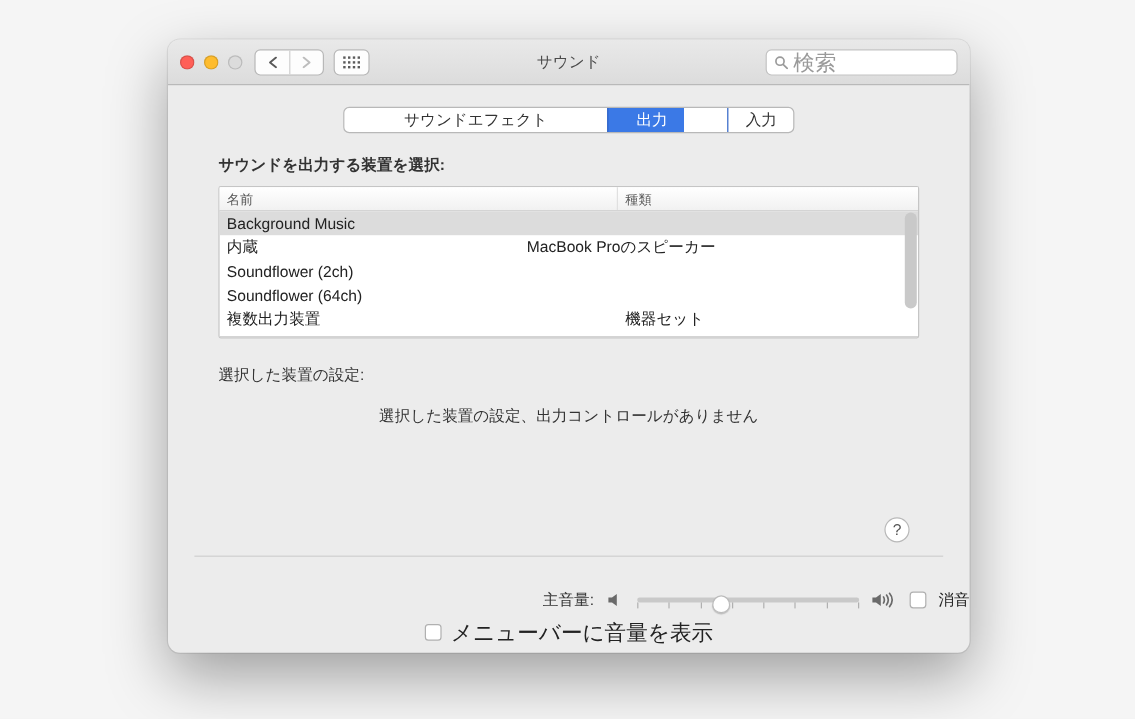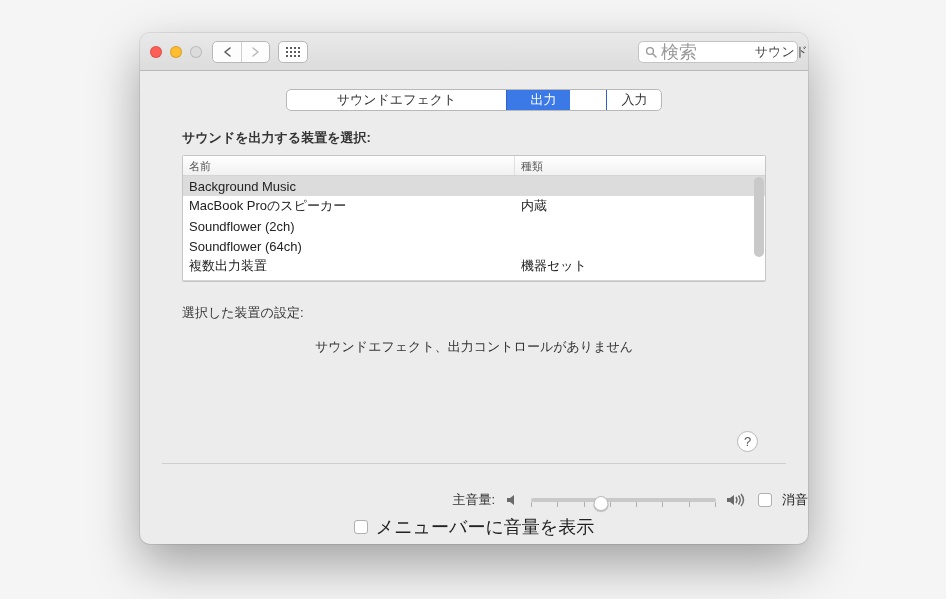--- a/index.html
+++ b/index.html
@@ -65,21 +65,21 @@
     width: 14px; height: 10px;
     display: grid;
     grid-template-columns: repeat(4, 2px);
     grid-template-rows: repeat(3, 2px);
     gap: 2px;
   }
   .grid-icon span { background: #5a5a5a; }
   .title {
     position: absolute;
     left: 0; right: 0;
-    text-align: right;
+    text-align: center;
     font-size: 13px;
     color: #4a4a4a;
     pointer-events: none;
   }
   .search {
     margin-left: auto;
     display: flex;
     align-items: center;
     width: 160px;
     height: 22px;
@@ -314,42 +314,42 @@
       <div class="thead">
         <div class="th col-name">名前</div>
         <div class="th col-type">種類</div>
       </div>
       <div class="tbody">
         <div class="tr selected">
           <div class="td col-name">Background Music</div>
           <div class="td col-type"></div>
         </div>
         <div class="tr">
+          <div class="td col-type">内蔵</div>
           <div class="td col-name">MacBook Proのスピーカー</div>
-          <div class="td col-type">内蔵</div>
         </div>
         <div class="tr">
           <div class="td col-name">Soundflower (2ch)</div>
           <div class="td col-type"></div>
         </div>
         <div class="tr">
           <div class="td col-name">Soundflower (64ch)</div>
           <div class="td col-type"></div>
         </div>
         <div class="tr">
           <div class="td col-name">複数出力装置</div>
           <div class="td col-type">機器セット</div>
         </div>
         <div class="table-hr"></div>
       </div>
       <div class="table-scroll"></div>
     </div>
 
     <div class="settings-label">選択した装置の設定:</div>
-    <div class="no-controls">サウンドエフェクト、出力コントロールがありません</div>
+    <div class="no-controls">選択した装置の設定、出力コントロールがありません</div>
 
   </div>
 
   <div class="help">?</div>
 
   <div class="divider"></div>
 
   <div class="volume-row">
     <span class="vol-label">主音量:</span>
     <span class="speaker-low">

